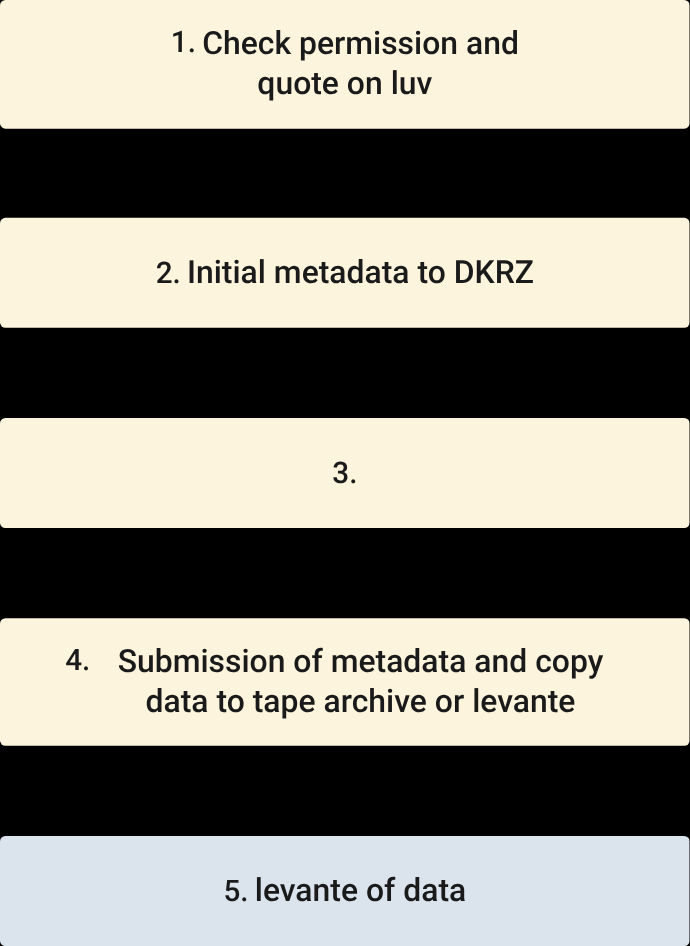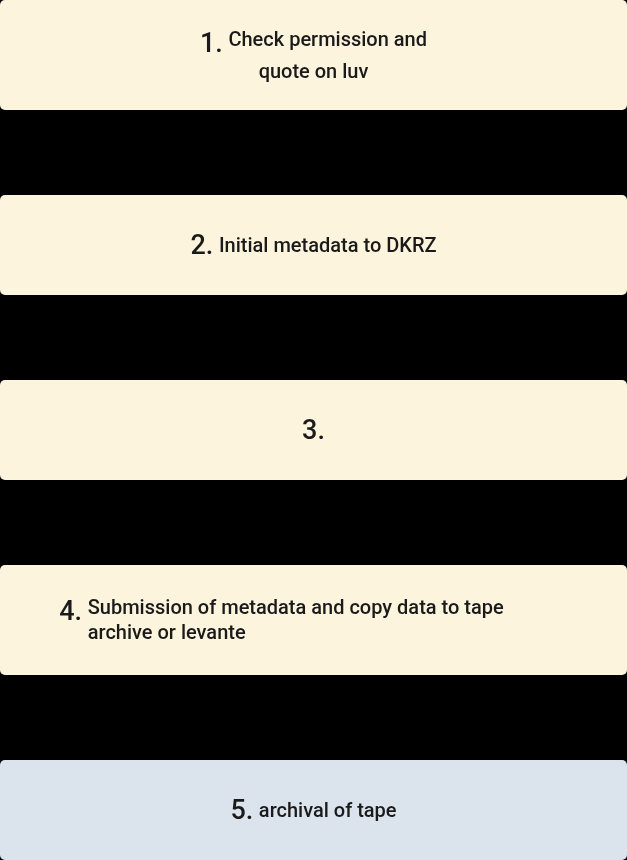--- a/index.html
+++ b/index.html
@@ -40,41 +40,42 @@
       align-items: center;
       text-align: center;
     }
     .step-number {
       font-size: 27px;
       font-weight: 500;
       color: #1a1a1a;
       white-space: nowrap;
     }
     .step-label {
-      font-size: 20px;
+      font-size: 29px;
       font-weight: 500;
       color: #1a1a1a;
       line-height: 1.25;
     }
     .step-1 .step-content {
       flex-direction: column;
       align-items: center;
       text-align: center;
       gap: 0;
     }
     .step-1 .step-row {
       display: flex;
       gap: 0.35em;
       justify-content: center;
     }
     .step-4 {
       padding: 22px 38px;
     }
     .step-4 .step-label {
       max-width: 480px;
+      text-align: center;
     }
     .step-1, .step-4 {
       min-height: 110px;
     }
     .step-2, .step-3, .step-5 {
       min-height: 100px;
     }
   </style>
 </head>
 <body>
@@ -105,15 +106,15 @@
 <div class="step-box step-4">
   <div class="step-content">
     <span class="step-number">4.</span>
     <span class="step-label">Submission of metadata and copy data to tape archive or levante</span>
   </div>
 </div>
 
 <div class="step-box step-5 alt">
   <div class="step-content center">
     <span class="step-number">5.</span>
-    <span class="step-label">archival of tape</span>
+    <span class="step-label">levante of data</span>
   </div>
 </div>
 
 </body></html>

